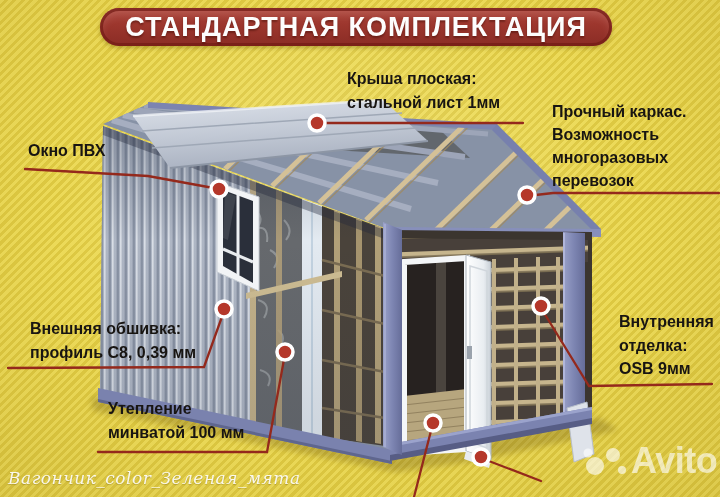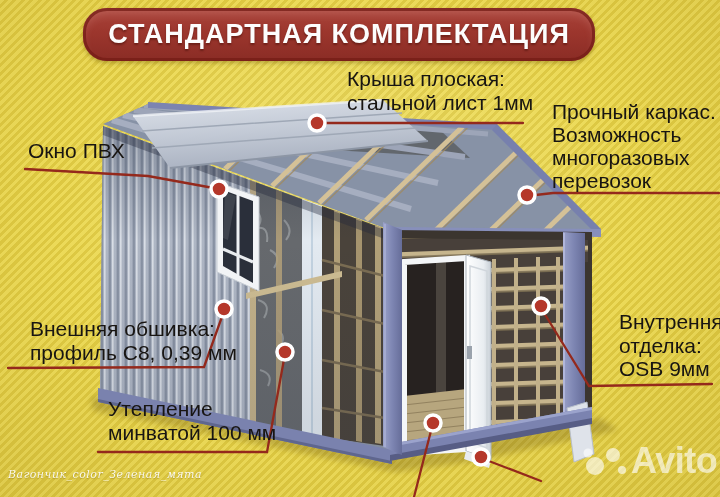--- a/index.html
+++ b/index.html
@@ -5,39 +5,39 @@
   html,body{margin:0;padding:0;background:#555;}
   .scene{
     position:relative;width:720px;height:497px;overflow:hidden;
     font-family:"Liberation Sans",sans-serif;
     background-color:#e8d54f;
     background-image:
       radial-gradient(ellipse at 48% 42%, rgba(255,252,220,0.22) 0%, rgba(255,252,220,0) 55%, rgba(130,104,12,0.14) 100%),
       repeating-linear-gradient(135deg, #ecda58 0 3px, #ddc841 3px 6px);
   }
   .banner{
-    position:absolute;left:83px;top:8px;width:512px;height:53px;
+    position:absolute;left:100px;top:8px;width:512px;height:38px;
     border-radius:24px;
     background:linear-gradient(180deg,#ab453c 0%,#9c362d 45%,#8a2c25 100%);
     box-shadow:inset 0 0 0 3px rgba(116,28,22,0.75), inset 0 6px 10px rgba(255,210,200,0.18), 0 2px 4px rgba(90,70,0,0.35);
     display:flex;align-items:center;justify-content:center;
   }
   .banner span{
     color:#fdfdfd;font-weight:bold;font-size:27px;letter-spacing:1px;
     text-shadow:0 2px 2px rgba(60,10,5,0.45);
     white-space:nowrap;
   }
   .callout{
-    position:absolute;color:#181512;font-weight:normal;font-size:21px;line-height:24px;
+    position:absolute;color:#181512;font-weight:bold;font-size:16px;line-height:24px;
     white-space:pre-line;
   }
   .watermark{
     position:absolute;left:8px;top:468px;
     font-family:"DejaVu Serif",serif;font-style:italic;
-    color:rgba(255,255,255,0.9);font-size:11px;letter-spacing:0.5px;
+    color:rgba(255,255,255,0.9);font-size:17px;letter-spacing:0.5px;
     text-shadow:0 1px 1px rgba(120,100,20,0.4);
   }
   .avito{
     position:absolute;left:581px;top:440px;display:flex;align-items:center;
     opacity:0.62;
   }
   .avito .word{
     color:#ffffff;font-weight:bold;font-size:36px;letter-spacing:-0.5px;margin-left:4px;
   }
   svg{position:absolute;left:0;top:0;}

